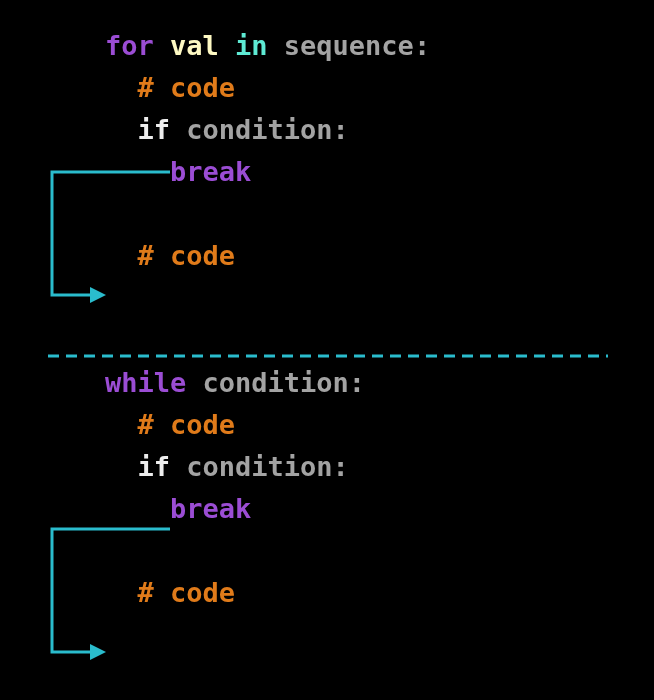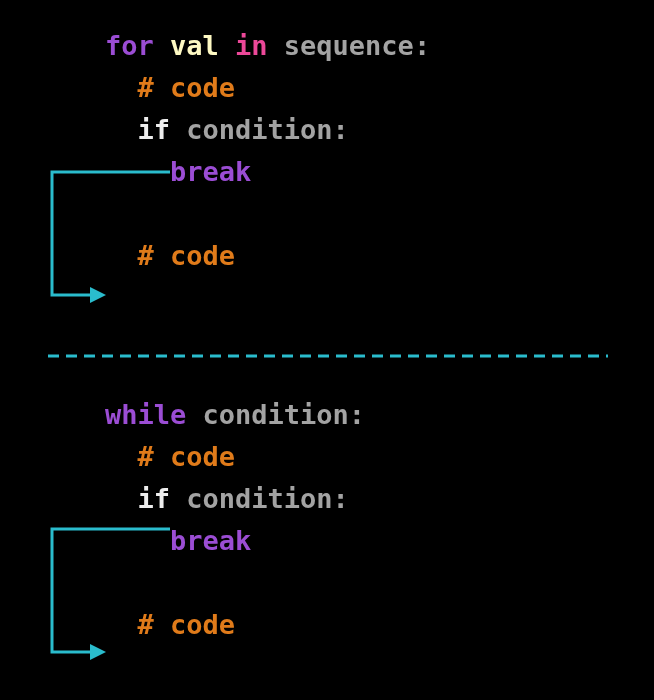--- a/index.html
+++ b/index.html
@@ -13,21 +13,21 @@
     height: 700px;
     background: var(--bg, #000);
     overflow: hidden;
     font-family: "DejaVu Sans Mono", "Liberation Mono", monospace;
   }
   .code-block {
     position: absolute;
     left: 105px;
   }
   #block-for   { top: 25px; }
-  #block-while { top: 394px; }
+  #block-while { top: 362px; }
   .code-line {
     height: 42px;
     line-height: 42px;
     font-size: 27px;
     font-weight: bold;
     white-space: pre;
   }
   .flow-arrow {
     position: absolute;
     color: var(--arrow, #2abccd);
@@ -40,21 +40,21 @@
     top: 343px;
     color: var(--arrow, #2abccd);
   }
 </style>
 </head>
 <body>
 
 <div class="canvas">
 
   <div class="code-block" id="block-for">
-      <div class="code-line"><span style="color: rgb(155, 77, 212);">for</span><span style="color: #fef9c3;"> val </span><span style="color: #ec4899; text-align: center;">in</span><span style="color: rgb(163, 163, 163); text-align: center;"> sequence:</span></div>
+      <div class="code-line"><span style="color: rgb(155, 77, 212);">for</span><span style="color: #fef9c3;"> val </span><span style="color: #5eead4; text-align: center;">in</span><span style="color: rgb(163, 163, 163); text-align: center;"> sequence:</span></div>
       <div class="code-line"><span style="color: rgb(224, 123, 26);">  # code</span></div>
       <div class="code-line"><span style="color: rgb(163, 163, 163);">  </span><span style="color: rgb(237, 237, 237);">if</span><span style="color: rgb(163, 163, 163);"> condition:</span></div>
       <div class="code-line"><span style="color: rgb(163, 163, 163);">    </span><span style="color: rgb(155, 77, 212);">break</span></div>
       <div class="code-line">&nbsp;</div>
       <div class="code-line"><span style="color: rgb(224, 123, 26);">  # code</span></div>
     </div>
 
   <div class="flow-arrow" id="arrow-for">
     <svg width="130" height="152" viewBox="0 0 130 152">
       <polyline points="122,14 4,14 4,137 44,137" fill="none" stroke="currentColor" stroke-width="3"></polyline>

